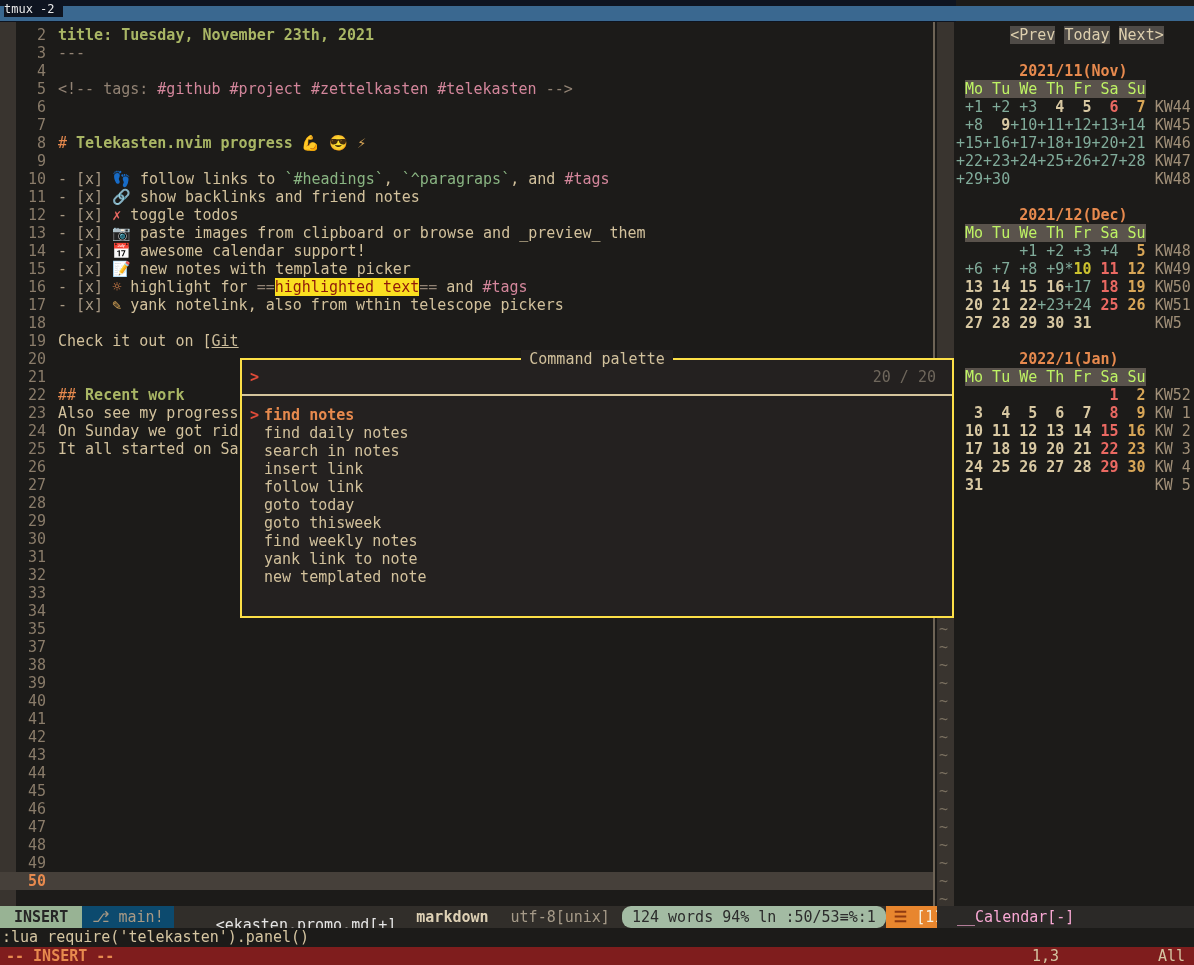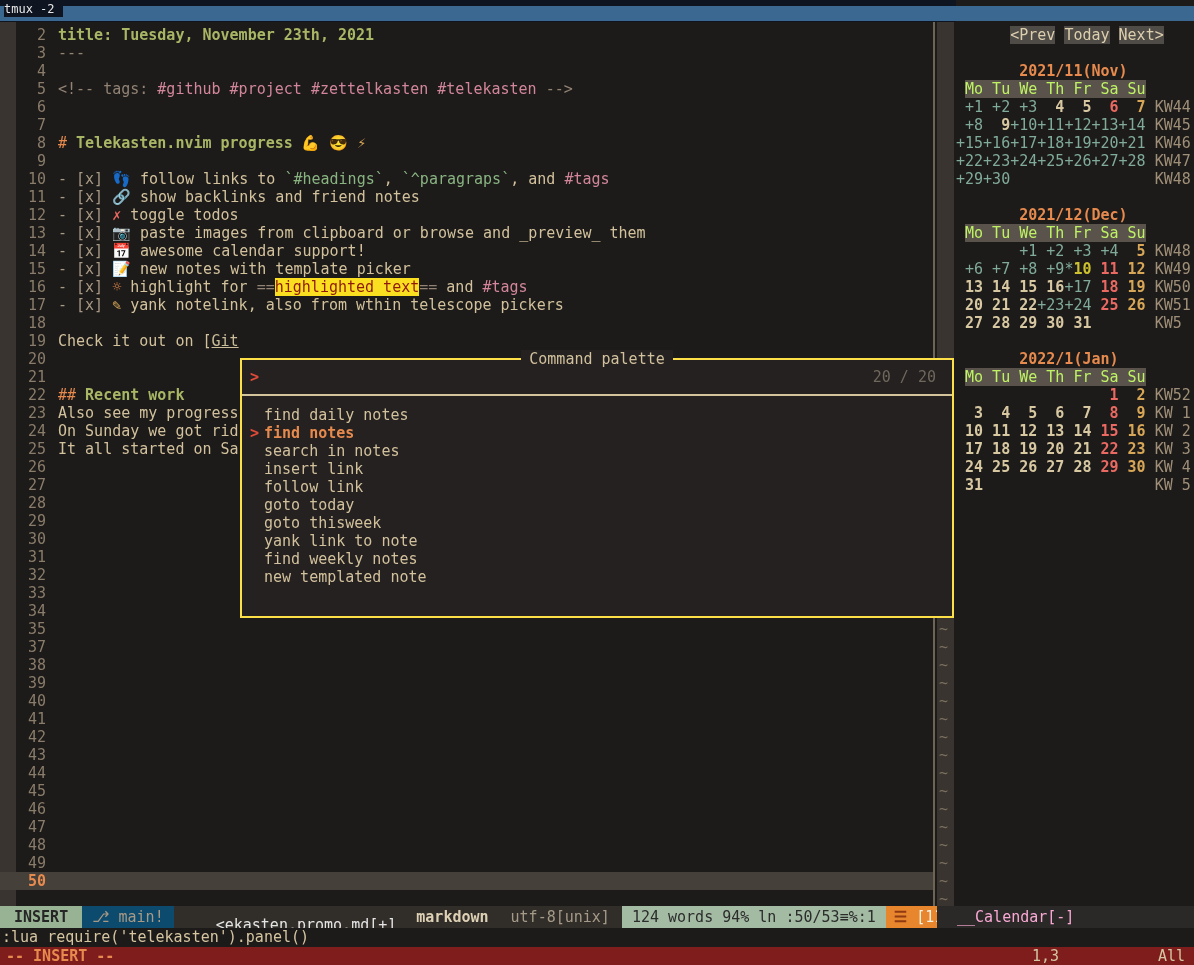--- a/index.html
+++ b/index.html
@@ -55,21 +55,21 @@
   
   .statusline{position:absolute;left:0;top:906px;width:930px;height:22px;background:#312e2a;
               display:flex;align-items:stretch;line-height:22px;}
   .seg{white-space:pre;}
   .seg-mode{background:#98b394;color:#262626;font-weight:bold;padding:0 14px;}
   .seg-gap{width:4px;background:#232120;}
   .seg-branch{background:#0c4a6e;color:#a89984;padding:0 10px;}
   .seg-file{color:#e5e5e5;padding:8px 10px;margin-left:32px;}
   .seg-ft{margin-left:auto;color:#ddd0b4;font-weight:bold;padding:0 10px;}
   .seg-enc{color:#a59a88;padding:0 12px;}
-  .seg-stats{background:#a3bba3;color:#2c2c2c;padding:0 10px;}
+  .seg-stats{background:#a3bba3;color:#2c2c2c;padding:0 10px;border-radius:9px;}
   .seg-tabs{background:#e8862e;color:#f5f0e0;padding:0 8px;}
   .seg-tabs .ticon{color:#8f3a10;font-weight:bold;}
   .cal-statusline{position:absolute;left:937px;top:906px;width:257px;height:22px;background:#2b2927;
                   color:#f9a8d4;line-height:22px;padding-left:20px;box-sizing:border-box;white-space:pre;}
   
   .cmdline{position:absolute;left:0;top:928px;width:1194px;height:19px;background:#1c1b19;color:#d5c5a1;
            line-height:19px;padding-left:2px;white-space:pre;}
   .bottomline{position:absolute;left:0;top:947px;width:1194px;height:18px;background:#7f1d1d;line-height:18px;}
   .modeind{position:absolute;left:6px;color:#e78a4e;font-weight:bold;}
   .rulerpos{position:absolute;left:1032px;color:#d5c5a1;}
@@ -189,29 +189,29 @@
 
   <div class="palette">
     <div class="pal-title">
       <span>Command palette</span>
     </div>
     <div class="pal-prompt">
       <span class="pchar">&gt;</span>
       <span class="pcount">20 / 20</span>
     </div>
     <div class="pal-list">
+        <div class="pal-item sel"><span class="mark">&gt;</span><span class="label">find notes</span></div>
         <div class="pal-item"><span class="mark"> </span><span class="label">find daily notes</span></div>
-        <div class="pal-item sel"><span class="mark">&gt;</span><span class="label">find notes</span></div>
         <div class="pal-item"><span class="mark"> </span><span class="label">search in notes</span></div>
         <div class="pal-item"><span class="mark"> </span><span class="label">insert link</span></div>
         <div class="pal-item"><span class="mark"> </span><span class="label">follow link</span></div>
         <div class="pal-item"><span class="mark"> </span><span class="label">goto today</span></div>
         <div class="pal-item"><span class="mark"> </span><span class="label">goto thisweek</span></div>
+        <div class="pal-item"><span class="mark"> </span><span class="label">find weekly notes</span></div>
         <div class="pal-item"><span class="mark"> </span><span class="label">yank link to note</span></div>
-        <div class="pal-item"><span class="mark"> </span><span class="label">find weekly notes</span></div>
         <div class="pal-item"><span class="mark"> </span><span class="label">new templated note</span></div>
       </div>
   </div>
 
   <div class="statusline">
     <div class="seg seg-mode">INSERT</div>
     <div class="seg-gap"></div>
     <div class="seg seg-branch"><span>⎇</span> <span>main!</span></div>
     <div class="seg seg-file">&lt;ekasten.promo.md[+]</div>
     <div class="seg seg-ft">markdown</div>

